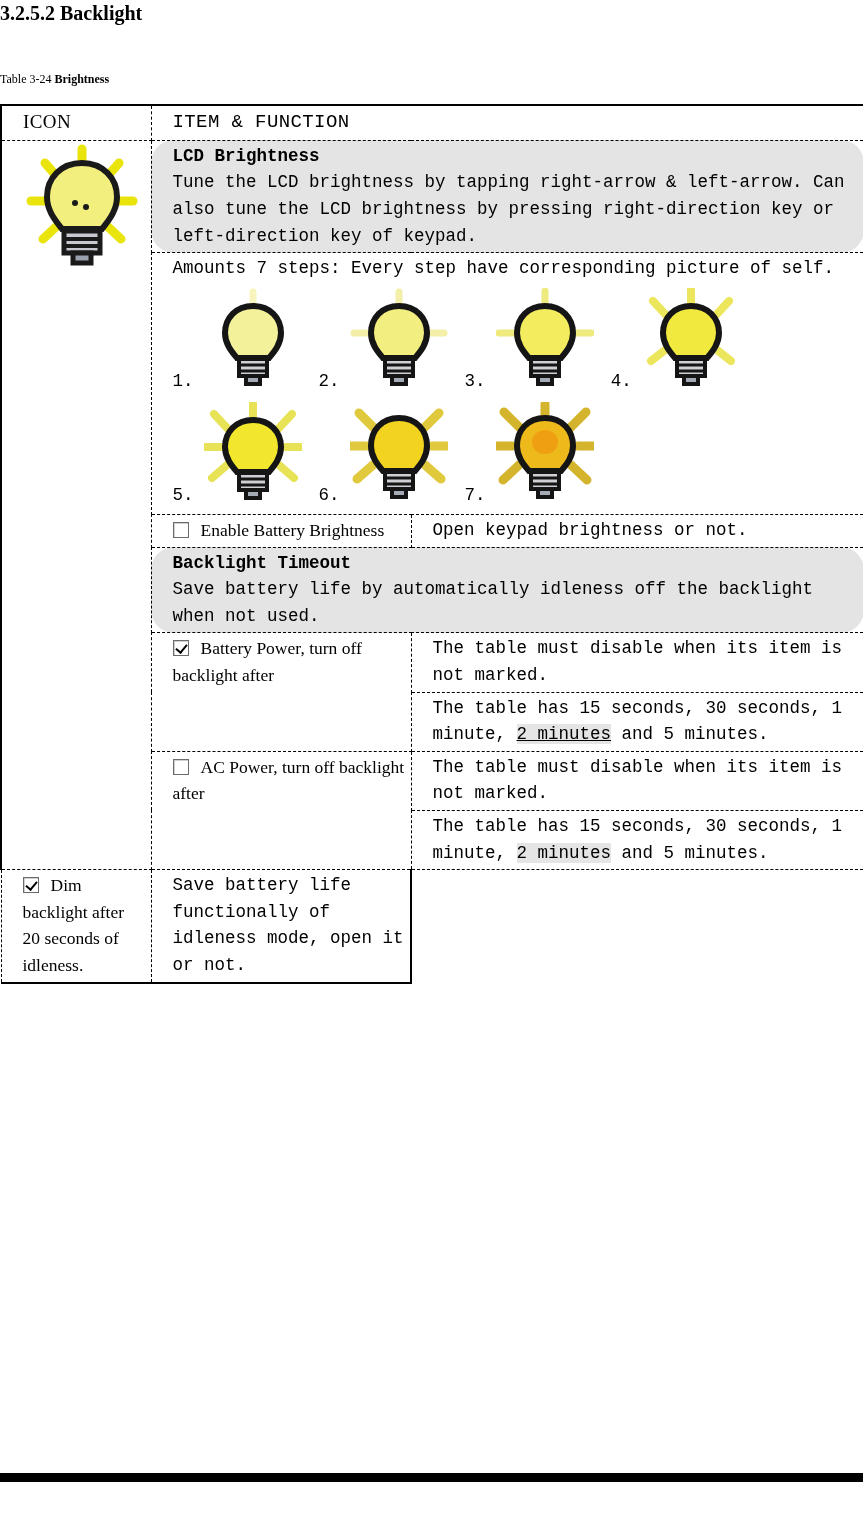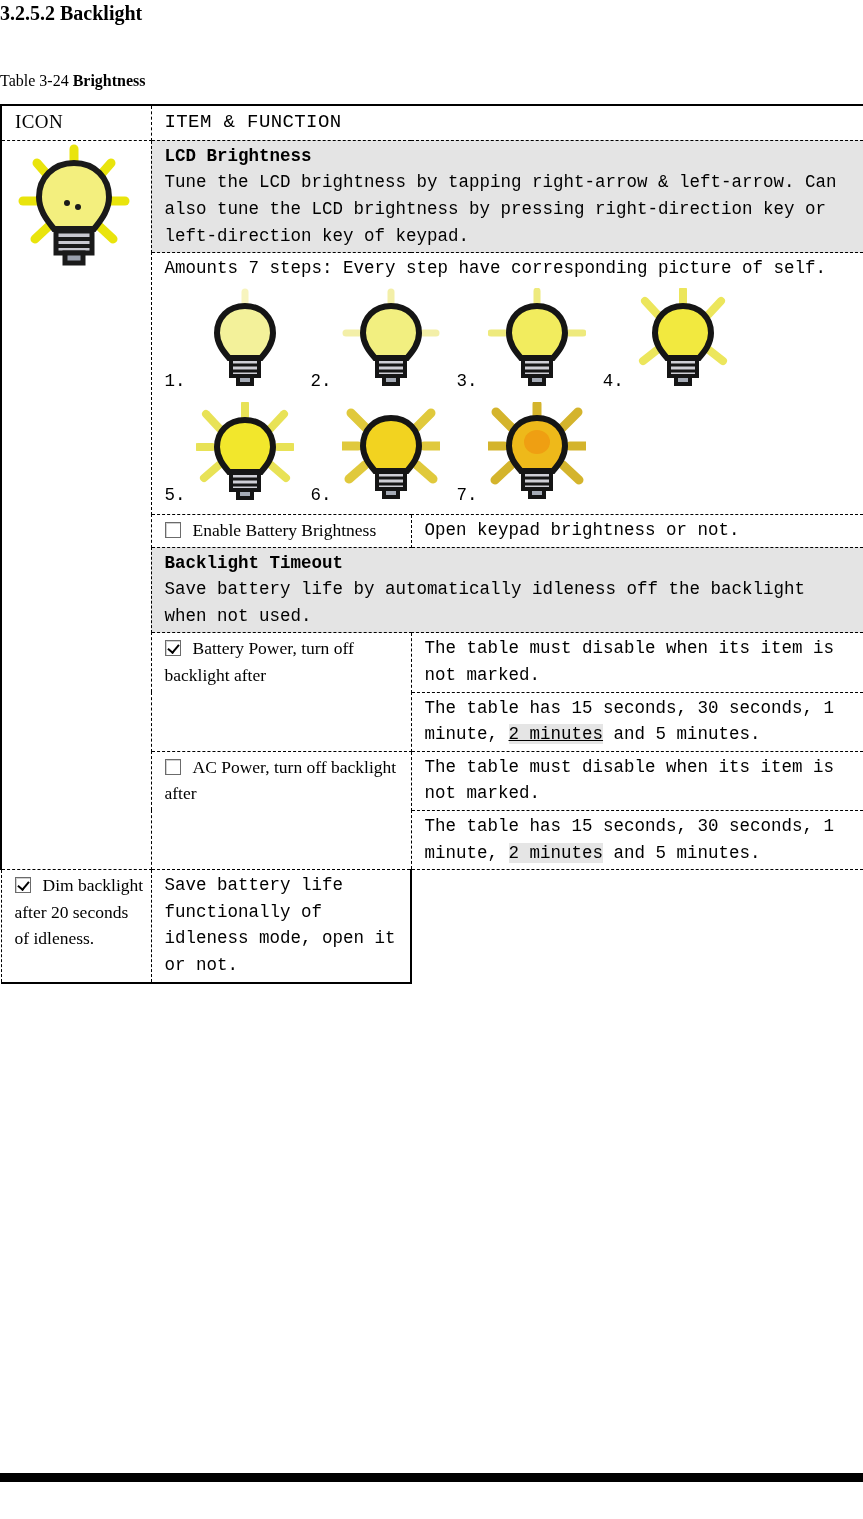--- a/index.html
+++ b/index.html
@@ -32,58 +32,58 @@
     font-size: 20px;
     font-weight: bold;
     letter-spacing: 0px;
     font-family: "Liberation Serif", "DejaVu Serif", serif;
   }
 
   .table-caption {
     position: absolute;
     left: 0px;
     top: 72px;
-    font-size: 16px;
+    font-size: 12px;
     font-family: "Liberation Serif", "DejaVu Serif", serif;
   }
   .table-caption b { font-weight: bold; }
 
   
   .doc-table {
     position: absolute;
     left: 0px;
     top: 104px;
     width: 863px;
     border-collapse: collapse;
     table-layout: fixed;
     font-size: 17.5px;
     line-height: 1.52;
   }
   .doc-table td, .doc-table th {
     border: 1px dashed #000;
-    padding: 2px 6px 3px 13px;
+    padding: 2px 6px 3px 21px;
     vertical-align: top;
     font-weight: normal;
     text-align: left;
   }
   .outer-top   { border-top: 2px solid #000 !important; }
   .outer-bot   { border-bottom: 2px solid #000 !important; margin-left: 28px; }
   .outer-left  { border-left: 2px solid #000 !important; }
   .outer-right { border-right: 2px solid #000 !important; font-family: Liberation Mono, monospace; }
 
   .hdr {
     text-align: center;
     font-weight: bold;
     font-size: 19px;
     padding-top: 5px;
     padding-bottom: 5px;
     letter-spacing: 0.4px;
   }
 
-  .shaded { background: #e4e4e4; }
+  .shaded { background: #e4e4e4; border-radius: 23px; }
   .icon-cell {
     width: 150px;
     text-align: center;
     vertical-align: top;
     padding-top: 10px;
   }
   .b-title { font-weight: bold; display: block; }
 
   
   .cbx {

